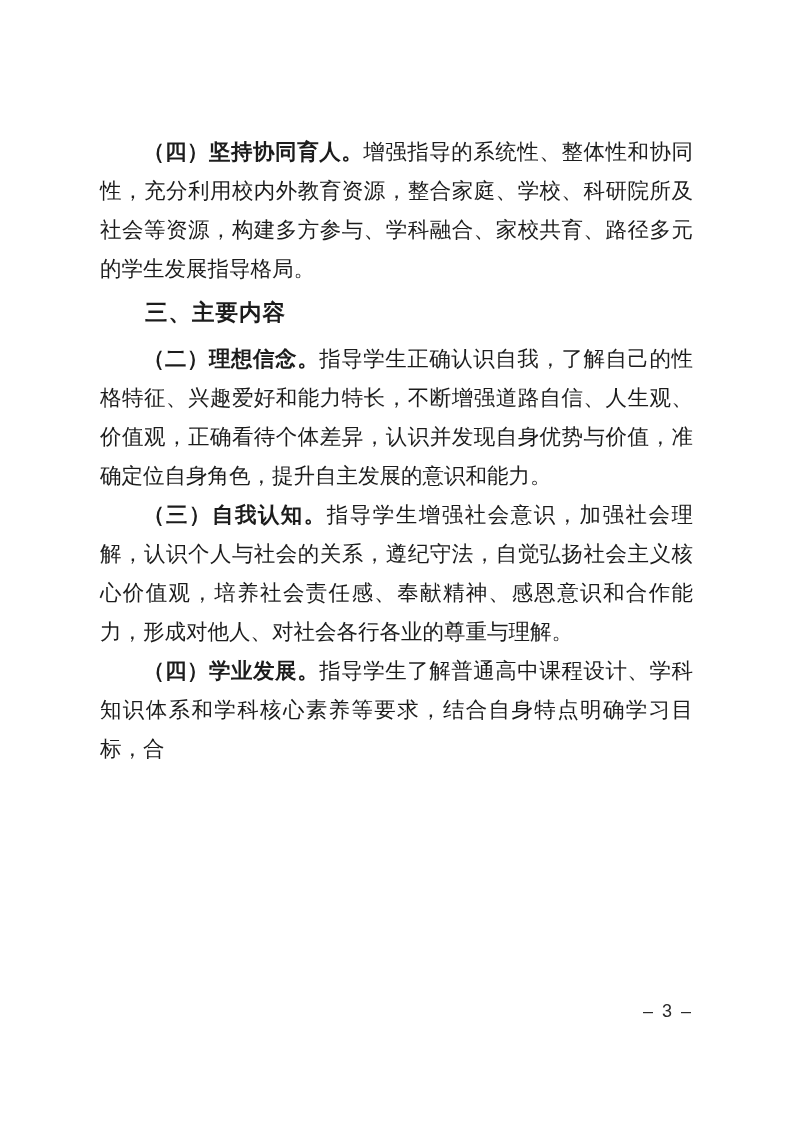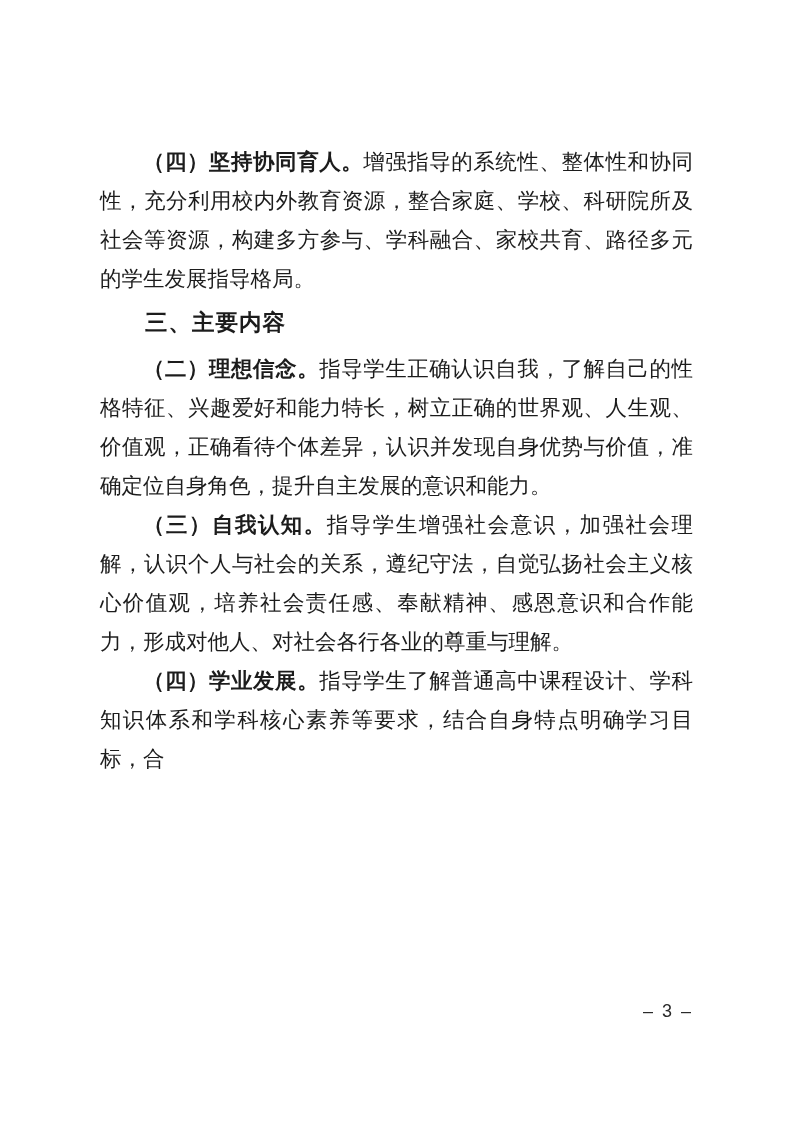--- a/index.html
+++ b/index.html
@@ -13,21 +13,21 @@
     height: 1122px;
     margin: 0 auto;
     background: #ffffff;
     overflow: hidden;
     color: #1c1c1c;
     font-family: "Liberation Serif", "DejaVu Serif", serif;
   }
   .content {
     position: absolute;
     left: 100px;
-    top: 143px;
+    top: 133px;
     width: 593px;
   }
   .para {
     margin: 0;
     font-size: 21.5px;
     line-height: 39px;
     text-align: justify;
     text-indent: 2em;
     font-family: "Liberation Serif", "DejaVu Serif", serif;
   }
@@ -57,21 +57,21 @@
 <body>
 
 <div class="page">
   <div class="content">
 
     <p class="para"><span class="lead">（四）坚持协同育人。</span><span>增强指导的系统性、整体性和协同性，充分利用校内外教育资源，整合家庭、学校、科研院所及社会等资源，构建多方参与、学科融合、家校共育、路径多元的学生发展指导格局。</span></p>
 
     <p class="heading">三、主要内容</p>
 
 
-    <p class="para"><span class="lead">（二）理想信念。</span><span>指导学生正确认识自我，了解自己的性格特征、兴趣爱好和能力特长，树立正确的世界观、人生观、价值观，正确看待个体差异，认识并发现自身优势与价值，准确定位自身角色，提升自主发展的意识和能力。</span></p>
+    <p class="para"><span class="lead">（二）理想信念。</span><span>指导学生正确认识自我，了解自己的性格特征、兴趣爱好和能力特长，不断增强道路自信、人生观、价值观，正确看待个体差异，认识并发现自身优势与价值，准确定位自身角色，提升自主发展的意识和能力。</span></p>
 
     <p class="para"><span class="lead">（三）自我认知。</span><span>指导学生增强社会意识，加强社会理解，认识个人与社会的关系，遵纪守法，自觉弘扬社会主义核心价值观，培养社会责任感、奉献精神、感恩意识和合作能力，形成对他人、对社会各行各业的尊重与理解。</span></p>
 
     <p class="para"><span class="lead">（四）学业发展。</span><span>指导学生了解普通高中课程设计、学科知识体系和学科核心素养等要求，结合自身特点明确学习目标，合</span></p>
 
   </div>
 
   <div class="page-number">– 3 –</div>
 </div>
 

